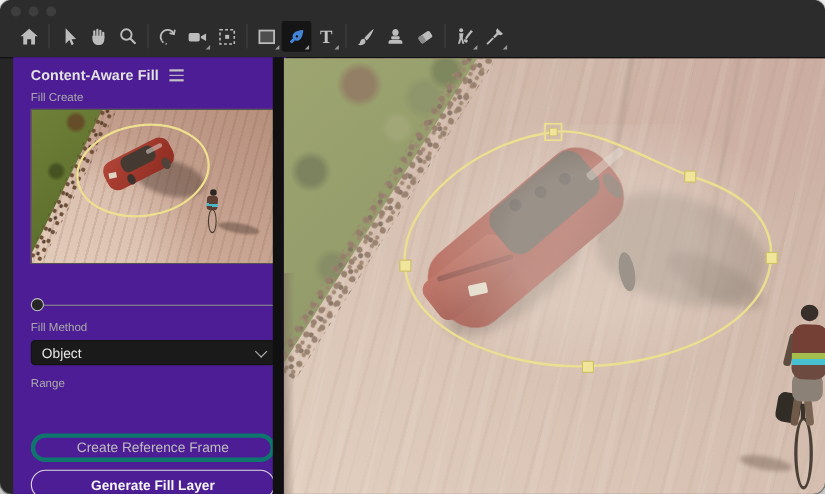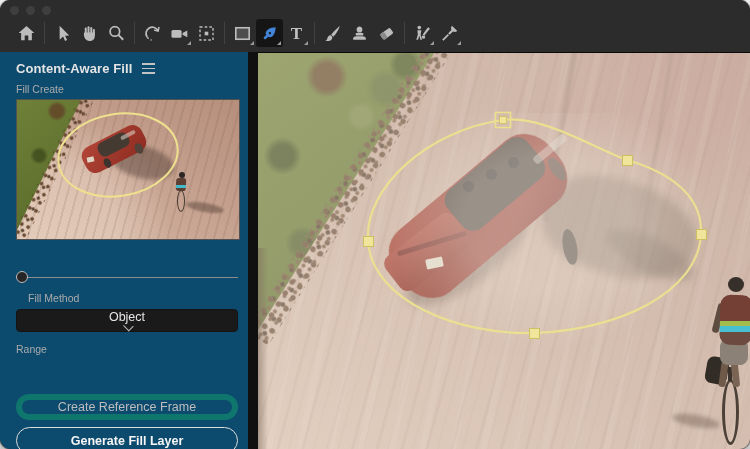--- a/index.html
+++ b/index.html
@@ -11,39 +11,39 @@
   .traffic{position:absolute;left:10px;top:6px;display:flex;gap:7px;}
   .dot{width:9px;height:9px;border-radius:50%;background:#3e3e3e;}
   .tools{position:absolute;left:13px;top:17px;height:32px;display:flex;align-items:center;}
   .tile{width:27px;height:28px;display:flex;align-items:center;justify-content:center;position:relative;border-radius:3px;flex:0 0 auto;}
   .tile.sel{background:#151515;}
   .tile svg{display:block;}
   .sep{width:1px;height:22px;background:#424242;margin:0 4px;flex:0 0 auto;}
   .tri{position:absolute;right:2px;bottom:2px;width:0;height:0;border-left:4px solid transparent;border-bottom:4px solid #9a9a9a;}
   .tglyph{font-family:"Liberation Serif",serif;font-size:17px;font-weight:700;color:#c2c2c2;line-height:1;}
   
-  .panel{position:absolute;left:0;top:52px;width:248px;height:397px;background:#0c4a6e;}
+  .panel{position:absolute;left:12px;top:52px;width:248px;height:397px;background:#4c1d95;}
   .ptitle-row{position:absolute;left:16px;top:9px;display:flex;align-items:center;gap:10px;}
   .ptitle{font-size:13px;font-weight:700;color:#e4e4e4;letter-spacing:.1px;}
   .burger{width:13px;height:1.8px;background:#c3c3c3;position:relative;top:0;}
   .burger::before,.burger::after{content:"";position:absolute;left:0;width:13px;height:1.8px;background:#c3c3c3;}
   .burger::before{top:-4.2px;}.burger::after{top:4.2px;}
   .plabel{position:absolute;left:16px;font-size:10.5px;color:#ababab;}
   .pvalue-blue{font-size:11.5px;color:#4a9df0;}
   .thumb{position:absolute;left:16px;top:47px;width:222px;height:139px;border:1px solid #525252;overflow:hidden;background:#c9a694;}
   .dd{position:absolute;left:16px;width:222px;height:23px;background:#1a1a1a;border:1px solid #141414;border-radius:4px;
       display:flex;align-items:center;justify-content:space-between;padding:0 9px;box-sizing:border-box;}
   .dd-text{font-size:12.5px;color:#e6e6e6;}
   .chev{width:7px;height:7px;border-right:1.6px solid #b9b9b9;border-bottom:1.6px solid #b9b9b9;transform:rotate(45deg) translateY(-2px);}
   .slider{position:absolute;left:16px;top:218px;width:222px;height:15px;}
   .slider .track{position:absolute;left:0;top:7px;width:222px;height:1.4px;background:#8c8c8c;}
   .slider .knob{position:absolute;left:0;top:1px;width:12px;height:12px;border-radius:50%;border:1.6px solid #bcbcbc;background:#262626;box-sizing:border-box;}
   .pillbtn{position:absolute;left:16px;width:222px;box-sizing:border-box;display:flex;align-items:center;justify-content:center;
            border-radius:14px;background:transparent;font-size:12.5px;}
-  .btn1{top:342px;height:26px;border:6px solid #0f766e;color:#bdbdbd;text-align:right;}
+  .btn1{top:342px;height:26px;border:4px solid #0f766e;color:#bdbdbd;text-align:right;}
   .btn2{top:375px;height:27px;border:1.6px solid #dddddd;color:#f6f6f6;font-weight:700;}
   .gap{position:absolute;left:248px;top:52px;width:10px;height:397px;background:#101010;}
   
   .viewer{position:absolute;left:258px;top:53px;width:492px;height:396px;overflow:hidden;}
   .abs{position:absolute;}
   .road{inset:0;background:
       radial-gradient(circle at 86% 10%, rgba(186,130,120,.22) 0 9%, transparent 22%),
       radial-gradient(circle at 62% 22%, rgba(190,138,128,.16) 0 7%, transparent 18%),
       linear-gradient(to bottom left,#bb9787 0%,#c9aa99 45%,#ddc5b3 100%);}
   .tracks{inset:0;opacity:.85;background:
@@ -285,22 +285,22 @@
       <svg class="mask-svg" width="222" height="139">
         <ellipse cx="101" cy="55" rx="60" ry="41" transform="rotate(-9 101 55)" fill="none" stroke="#eee08e" stroke-width="2"></ellipse>
       </svg>
     </div>
 
     <div class="slider">
       <div class="track"></div>
       <div class="knob"></div>
     </div>
 
-    <span class="plabel" style="top:240px;margin-left:12px;">Fill Method</span>
-    <div class="dd" style="top:257px;flex-direction:column;">
+    <span class="plabel" style="top:240px;">Fill Method</span>
+    <div class="dd" style="top:257px;">
       <span class="dd-text">Object</span>
       <span class="chev"></span>
     </div>
 
     <span class="plabel" style="top:291px;">Range</span>
 
     <div class="pillbtn btn1">Create Reference Frame</div>
     <div class="pillbtn btn2">Generate Fill Layer</div>
   </div>
 

